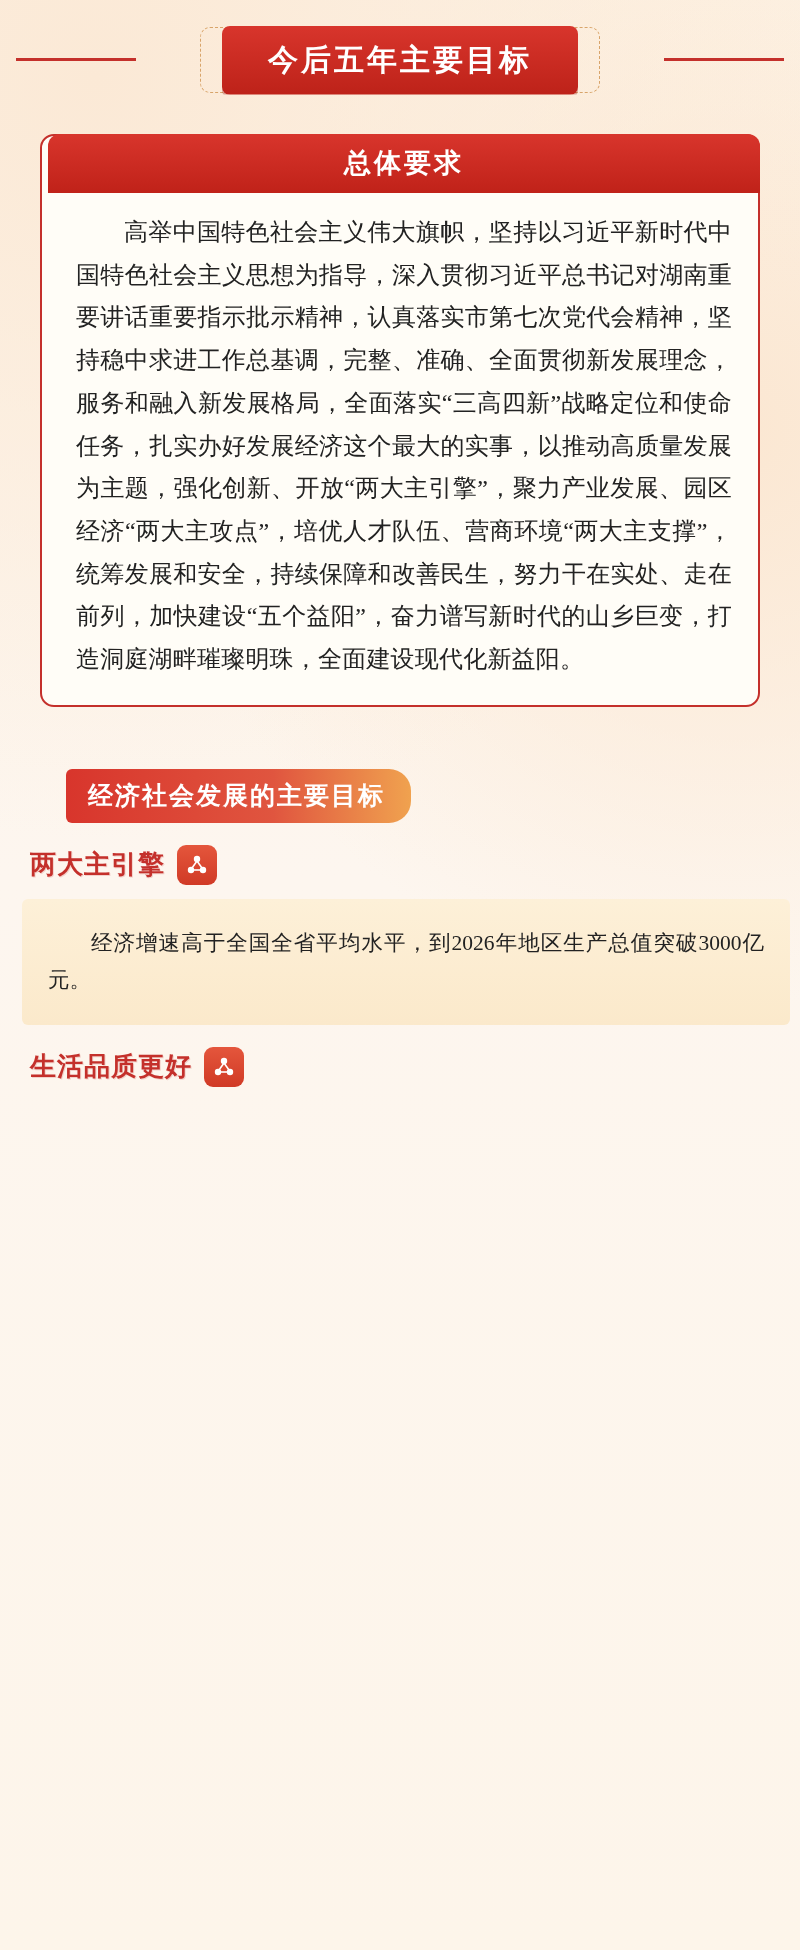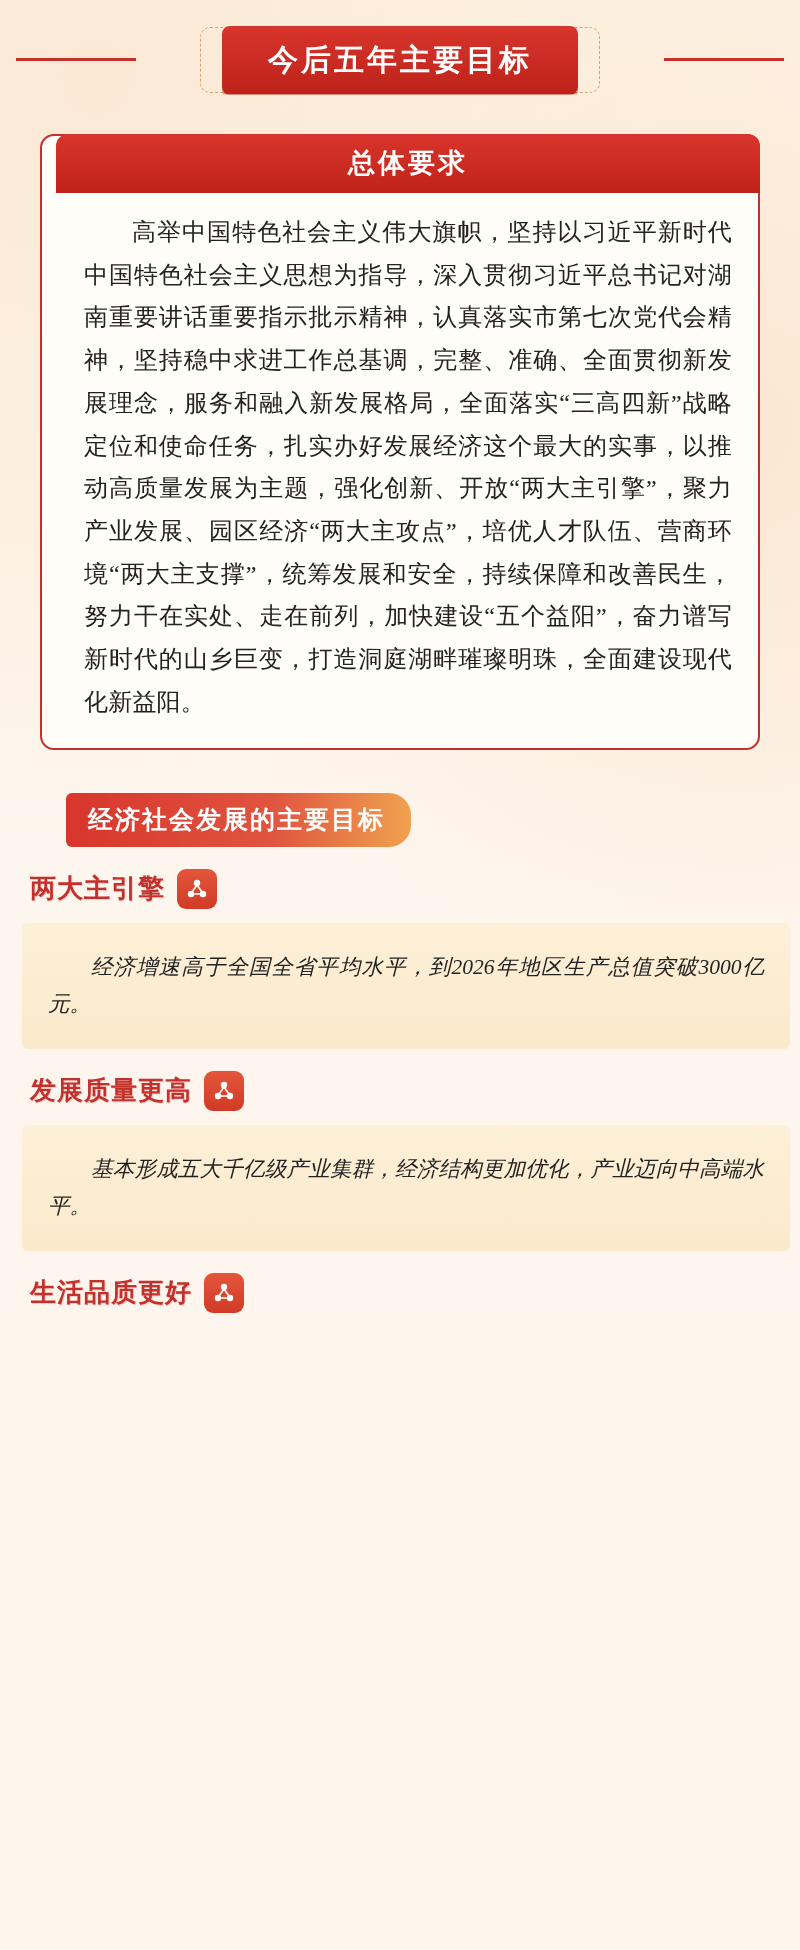--- a/index.html
+++ b/index.html
@@ -86,21 +86,21 @@
   }
 
   
   .req-card {
     margin: 14px 40px 0 40px;
     background: #fffdf7;
     border: 2px solid #c4302b;
     border-radius: 14px;
     box-sizing: border-box;
     position: relative;
-    padding: 0 0 24px 16px;
+    padding: 0 0 24px 8px;
   }
   .req-title {
     background: linear-gradient(180deg, #d8352c 0%, #c02219 100%);
     color: #fff;
     font-size: 27px;
     font-weight: bold;
     letter-spacing: 3px;
     text-align: center;
     padding: 11px 0 12px 0;
     margin: -2px -2px 0 -2px;
@@ -112,21 +112,21 @@
     color: #222222;
     padding: 18px 26px 0 26px;
     text-align: justify;
     text-indent: 2em;
     letter-spacing: 0.2px;
     font-family: "Liberation Serif", "DejaVu Serif", serif;
   }
 
   
   .section-head-wrap {
-    margin: 43px 0 0 30px;
+    margin: 62px 0 0 30px;
     display: inline-block;
     padding-left: 36px;
   }
   .section-head {
     display: inline-block;
     background: linear-gradient(90deg, #d8352c 0%, #e0553f 60%, #f0a24f 100%);
     color: #fff;
     font-size: 25px;
     font-weight: bold;
     letter-spacing: 2px;
@@ -164,21 +164,20 @@
     margin: 14px 10px 0 22px;
     background: linear-gradient(180deg, #fdf0d8 0%, #fbe9cb 100%);
     border-radius: 6px;
     padding: 26px 26px 26px 26px;
     font-size: 21.5px;
     line-height: 1.72;
     color: #222;
     text-align: justify;
     text-indent: 2em;
     font-family: "Liberation Serif", "DejaVu Serif", serif;
-    font-style: italic;
   }
   .goal-block.no-body .goal-head { margin-bottom: 6px; }
   .tail-gap { height: 18px; }
 </style>
 </head>
 <body>
 
 <div class="page">
 
   
@@ -212,36 +211,20 @@
           <line x1="12" y1="8" x2="7" y2="15" stroke="#ffffff" stroke-width="1.6"></line>
           <line x1="12" y1="8" x2="17" y2="15" stroke="#ffffff" stroke-width="1.6"></line>
           <line x1="8" y1="17" x2="16" y2="17" stroke="#ffffff" stroke-width="1.6"></line>
         </svg>
       </span>
     </div>
     <div class="goal-body">经济增速高于全国全省平均水平，到2026年地区生产总值突破3000亿元。</div>
   </div>
 
   
-  <div class="goal-block">
-    <div class="goal-head">
-      <span class="goal-head-title">发展质量更高</span>
-      <span class="goal-icon">
-        <svg width="24" height="24" viewBox="0 0 24 24">
-          <circle cx="12" cy="6" r="3.2" fill="#ffffff"></circle>
-          <circle cx="6" cy="17" r="3.2" fill="#ffffff"></circle>
-          <circle cx="18" cy="17" r="3.2" fill="#ffffff"></circle>
-          <line x1="12" y1="8" x2="7" y2="15" stroke="#ffffff" stroke-width="1.6"></line>
-          <line x1="12" y1="8" x2="17" y2="15" stroke="#ffffff" stroke-width="1.6"></line>
-          <line x1="8" y1="17" x2="16" y2="17" stroke="#ffffff" stroke-width="1.6"></line>
-        </svg>
-      </span>
-    </div>
-    <div class="goal-body">基本形成五大千亿级产业集群，经济结构更加优化，产业迈向中高端水平。</div>
-  </div>
 
   
   <div class="goal-block">
   </div>
 
   
   <div class="goal-block no-body">
     <div class="goal-head">
       <span class="goal-head-title">生活品质更好</span>
       <span class="goal-icon">

